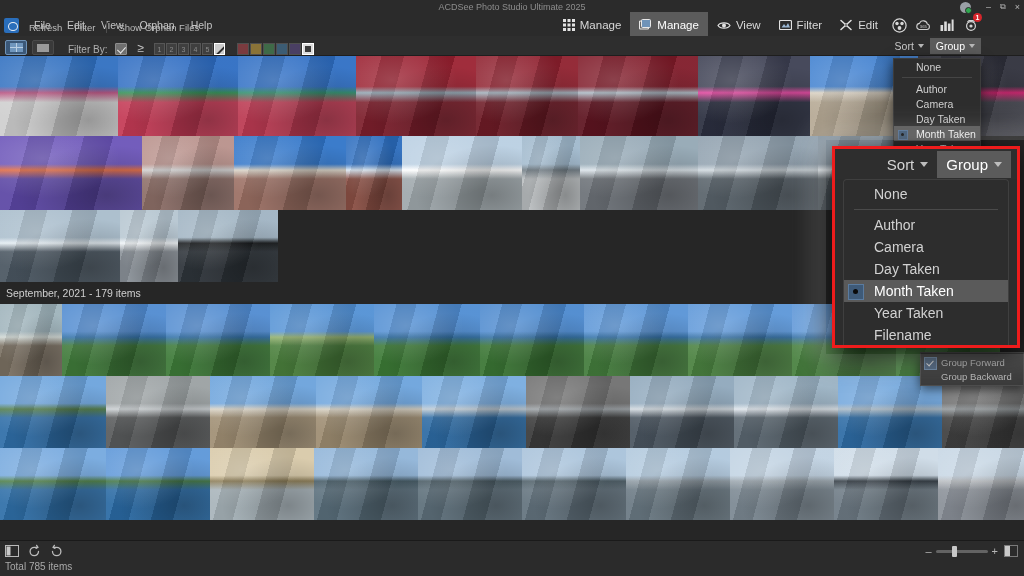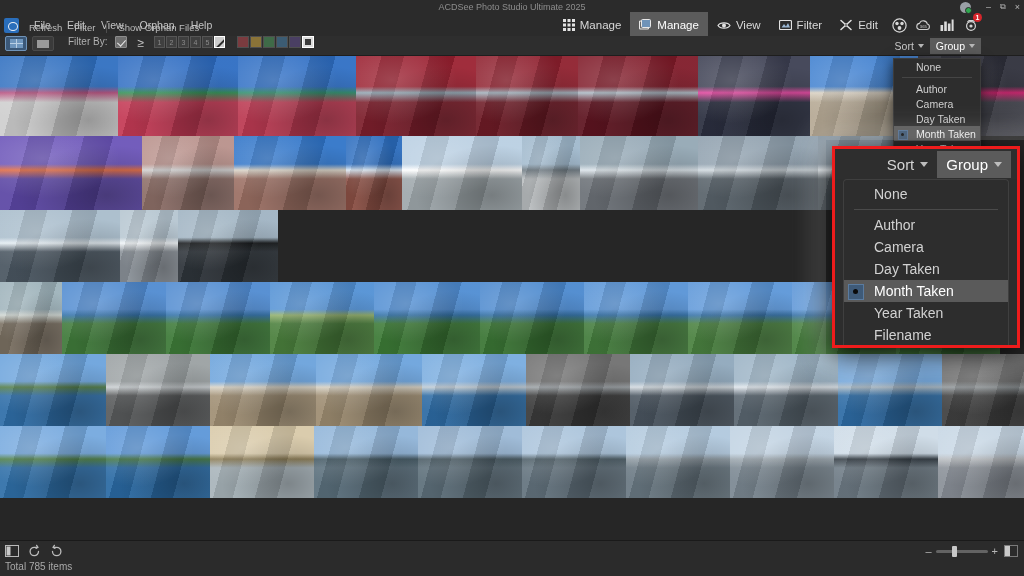--- a/index.html
+++ b/index.html
@@ -72,21 +72,21 @@
   .badge {
     position: absolute; top: 1px; right: 1px;
     background: #d7262c; color: #fff; font-size: 7px; line-height: 9px;
     min-width: 9px; height: 9px; border-radius: 5px; text-align: center;
     padding: 0 1px; font-weight: bold;
   }
 
   
   .filterbar {
     position: absolute; left: 0; top: 36px; width: 1024px; height: 20px;
-    background: #2e2e2e; display: flex; align-items: flex-start;
+    background: #2e2e2e; display: flex; align-items: flex-end;
     border-bottom: 1px solid #1e1e1e;
   }
   .vbtn {
     width: 22px; height: 15px; margin-left: 5px;
     border: 1px solid #4a4a4a; border-radius: 2px; background: #3a3a3a;
     display: flex; align-items: center; justify-content: center; cursor: default;
   }
   .vbtn.on { background: #3b5878; border-color: #6f93b8; }
   .vbtn .g {
     width: 13px; height: 9px; background: #b9cfe4;
@@ -488,20 +488,23 @@
             <div style="position: absolute; inset: 0px; background: radial-gradient(at 30% 30%, rgba(255, 255, 255, 0.18), rgba(255, 255, 255, 0) 55%), radial-gradient(at 75% 80%, rgba(0, 0, 0, 0.28), rgba(0, 0, 0, 0) 60%), linear-gradient(105deg, rgba(255, 255, 255, 0.07) 0px, rgba(255, 255, 255, 0.07) 18%, rgba(0, 0, 0, 0.1) 18%, rgba(0, 0, 0, 0.1) 34%, rgba(255, 255, 255, 0.05) 34%, rgba(255, 255, 255, 0.05) 52%, rgba(0, 0, 0, 0.12) 52%, rgba(0, 0, 0, 0.12) 70%, rgba(255, 255, 255, 0.06) 70%, rgba(255, 255, 255, 0.06) 100%);"></div>
           </div>
           <div class="thumb" style="width: 58px; height: 72px; background: linear-gradient(rgb(181, 197, 208) 0%, rgb(181, 197, 208) 38%, rgb(240, 244, 247) 46%, rgb(138, 145, 152) 58%, rgb(138, 145, 152) 100%);">
             <div style="position: absolute; inset: 0px; background: radial-gradient(at 30% 30%, rgba(255, 255, 255, 0.18), rgba(255, 255, 255, 0) 55%), radial-gradient(at 75% 80%, rgba(0, 0, 0, 0.28), rgba(0, 0, 0, 0) 60%), linear-gradient(105deg, rgba(255, 255, 255, 0.07) 0px, rgba(255, 255, 255, 0.07) 18%, rgba(0, 0, 0, 0.1) 18%, rgba(0, 0, 0, 0.1) 34%, rgba(255, 255, 255, 0.05) 34%, rgba(255, 255, 255, 0.05) 52%, rgba(0, 0, 0, 0.12) 52%, rgba(0, 0, 0, 0.12) 70%, rgba(255, 255, 255, 0.06) 70%, rgba(255, 255, 255, 0.06) 100%);"></div>
           </div>
           <div class="thumb" style="width: 100px; height: 72px; background: linear-gradient(rgb(159, 179, 194) 0%, rgb(159, 179, 194) 38%, rgb(20, 23, 25) 46%, rgb(46, 52, 58) 58%, rgb(46, 52, 58) 100%);">
             <div style="position: absolute; inset: 0px; background: radial-gradient(at 30% 30%, rgba(255, 255, 255, 0.18), rgba(255, 255, 255, 0) 55%), radial-gradient(at 75% 80%, rgba(0, 0, 0, 0.28), rgba(0, 0, 0, 0) 60%), linear-gradient(105deg, rgba(255, 255, 255, 0.07) 0px, rgba(255, 255, 255, 0.07) 18%, rgba(0, 0, 0, 0.1) 18%, rgba(0, 0, 0, 0.1) 34%, rgba(255, 255, 255, 0.05) 34%, rgba(255, 255, 255, 0.05) 52%, rgba(0, 0, 0, 0.12) 52%, rgba(0, 0, 0, 0.12) 70%, rgba(255, 255, 255, 0.06) 70%, rgba(255, 255, 255, 0.06) 100%);"></div>
           </div>
         </div>
       </div>
+    <div class="grouphdr">
+      <span>September, 2021 - 179 items</span>
+    </div>
     <div id="grid-bottom">
         <div class="row">
           <div class="thumb" style="width: 62px; height: 72px; background: linear-gradient(rgb(157, 178, 186) 0%, rgb(157, 178, 186) 38%, rgb(207, 214, 210) 46%, rgb(122, 112, 98) 58%, rgb(122, 112, 98) 100%);">
             <div style="position: absolute; inset: 0px; background: radial-gradient(at 30% 30%, rgba(255, 255, 255, 0.18), rgba(255, 255, 255, 0) 55%), radial-gradient(at 75% 80%, rgba(0, 0, 0, 0.28), rgba(0, 0, 0, 0) 60%), linear-gradient(105deg, rgba(255, 255, 255, 0.07) 0px, rgba(255, 255, 255, 0.07) 18%, rgba(0, 0, 0, 0.1) 18%, rgba(0, 0, 0, 0.1) 34%, rgba(255, 255, 255, 0.05) 34%, rgba(255, 255, 255, 0.05) 52%, rgba(0, 0, 0, 0.12) 52%, rgba(0, 0, 0, 0.12) 70%, rgba(255, 255, 255, 0.06) 70%, rgba(255, 255, 255, 0.06) 100%);"></div>
           </div>
           <div class="thumb" style="width: 104px; height: 72px; background: linear-gradient(rgb(79, 138, 208) 0%, rgb(79, 138, 208) 38%, rgb(47, 111, 168) 46%, rgb(63, 122, 58) 58%, rgb(63, 122, 58) 100%);">
             <div style="position: absolute; inset: 0px; background: radial-gradient(at 30% 30%, rgba(255, 255, 255, 0.18), rgba(255, 255, 255, 0) 55%), radial-gradient(at 75% 80%, rgba(0, 0, 0, 0.28), rgba(0, 0, 0, 0) 60%), linear-gradient(105deg, rgba(255, 255, 255, 0.07) 0px, rgba(255, 255, 255, 0.07) 18%, rgba(0, 0, 0, 0.1) 18%, rgba(0, 0, 0, 0.1) 34%, rgba(255, 255, 255, 0.05) 34%, rgba(255, 255, 255, 0.05) 52%, rgba(0, 0, 0, 0.12) 52%, rgba(0, 0, 0, 0.12) 70%, rgba(255, 255, 255, 0.06) 70%, rgba(255, 255, 255, 0.06) 100%);"></div>
           </div>
           <div class="thumb" style="width: 104px; height: 72px; background: linear-gradient(rgb(79, 138, 208) 0%, rgb(79, 138, 208) 38%, rgb(46, 110, 166) 46%, rgb(61, 122, 56) 58%, rgb(61, 122, 56) 100%);">
             <div style="position: absolute; inset: 0px; background: radial-gradient(at 30% 30%, rgba(255, 255, 255, 0.18), rgba(255, 255, 255, 0) 55%), radial-gradient(at 75% 80%, rgba(0, 0, 0, 0.28), rgba(0, 0, 0, 0) 60%), linear-gradient(105deg, rgba(255, 255, 255, 0.07) 0px, rgba(255, 255, 255, 0.07) 18%, rgba(0, 0, 0, 0.1) 18%, rgba(0, 0, 0, 0.1) 34%, rgba(255, 255, 255, 0.05) 34%, rgba(255, 255, 255, 0.05) 52%, rgba(0, 0, 0, 0.12) 52%, rgba(0, 0, 0, 0.12) 70%, rgba(255, 255, 255, 0.06) 70%, rgba(255, 255, 255, 0.06) 100%);"></div>
@@ -599,20 +602,24 @@
     <div class="mi">None</div>
     <div class="mdiv"></div>
     <div class="mi">Author</div>
     <div class="mi">Camera</div>
     <div class="mi">Day Taken</div>
     <div class="mi sel">Month Taken</div>
     <div class="mi">Year Taken</div>
     <div class="mi">Filename</div>
   </div>
 
+  <div class="ctxmenu">
+    <div class="ctx-mi checked">Group Forward</div>
+    <div class="ctx-mi">Group Backward</div>
+  </div>
 
   <div class="co-glow"></div>
   <div class="callout">
     <div class="callout-bar">
       <div class="co-btn">
         <span>Sort</span>
         <span class="co-caret"></span>
       </div>
       <div class="co-btn active">
         <span>Group</span>

